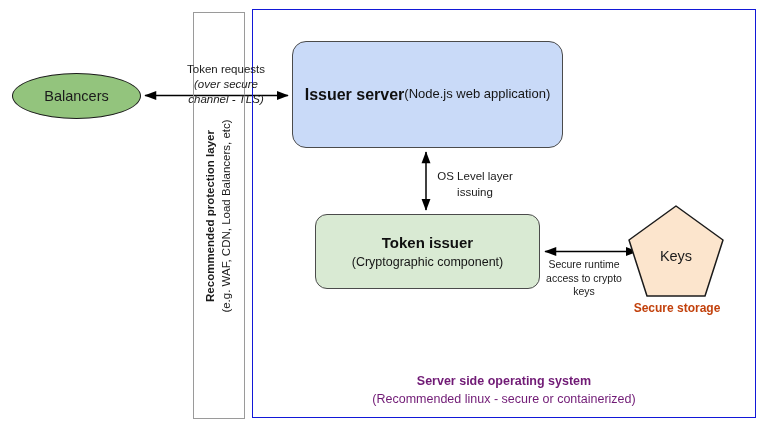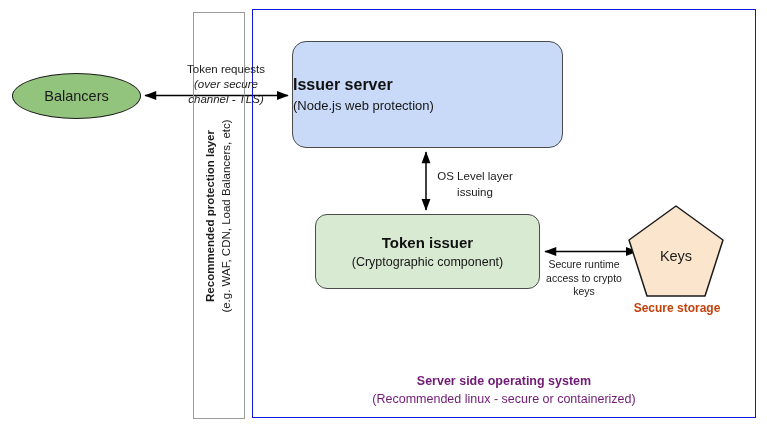--- a/index.html
+++ b/index.html
@@ -109,22 +109,22 @@
     height: 107px;
   }
   #issuer-server-node .shape {
     width: 100%;
     height: 100%;
     background: #c9daf8;
     border: 1.4px solid #4b4b4b;
     border-radius: 14px;
     box-sizing: border-box;
     display: flex;
-    flex-direction: column;
-    align-items: flex-start;
+    flex-direction: row;
+    align-items: center;
     justify-content: center;
     line-height: 1.45;
   }
   #issuer-server-node .node-title {
     font-size: 16px;
     font-weight: bold;
     color: #101010;
   }
   #issuer-server-node .node-sub {
     font-size: 13px;
@@ -280,21 +280,21 @@
 
   <div class="abs" id="browsers-node">
     <div class="shape">
       <span id="browsers-label">Balancers</span>
     </div>
   </div>
 
   <div class="abs" id="issuer-server-node">
     <div class="shape">
       <span class="node-title">Issuer server</span>
-      <span class="node-sub">(Node.js web protection)</span>
+      <span class="node-sub">(Node.js web application)</span>
     </div>
   </div>
 
   <div class="abs" id="token-issuer-node">
     <div class="shape">
       <span class="node-title">Token issuer</span>
       <span class="node-sub">(Cryptographic component)</span>
     </div>
   </div>
 

